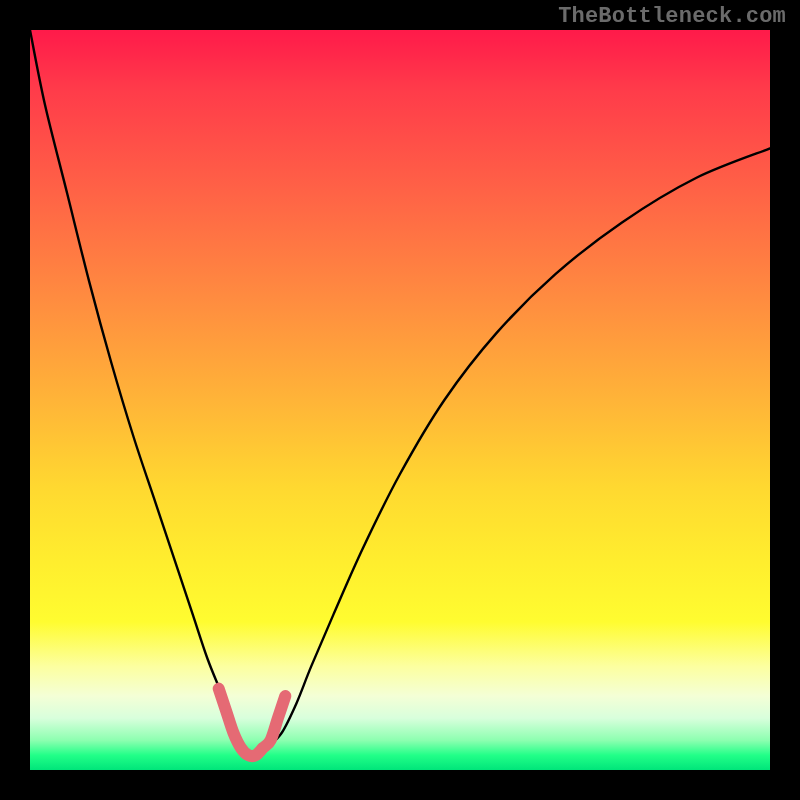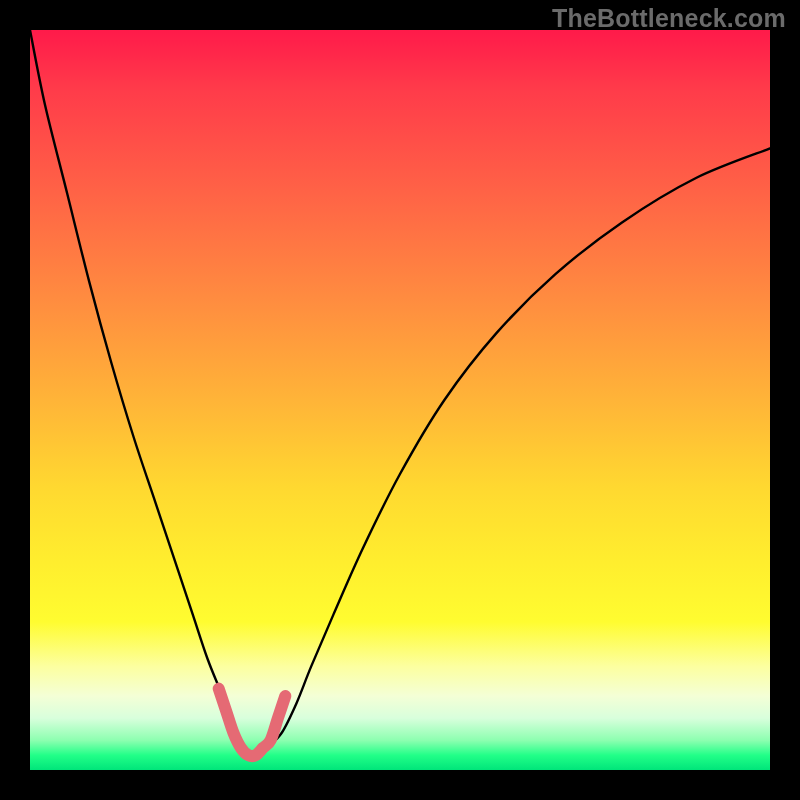--- a/index.html
+++ b/index.html
@@ -56,25 +56,26 @@
     left: 0;
     top: 0;
     width: 740px;
     height: 740px;
     overflow: visible;
   }
   .watermark {
     position: absolute;
     top: 4px;
     right: 14px;
-    font-size: 25px;
+    font-size: 22px;
     font-weight: 600;
     color: #6b6b6b;
     letter-spacing: 0.2px;
     user-select: none;
+    font-family: Liberation Mono, monospace;
   }
 </style>
 </head>
 <body>
 
 <div class="frame">
 
   <div class="plot-area">
     <div class="gradient-bg"></div>
 

